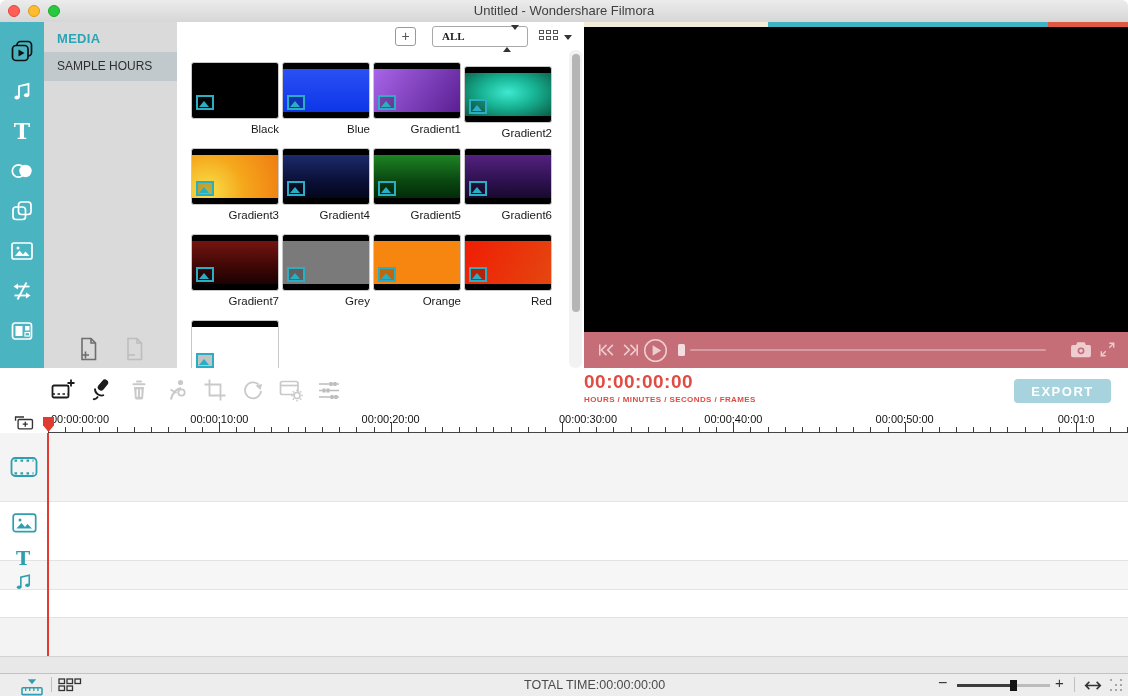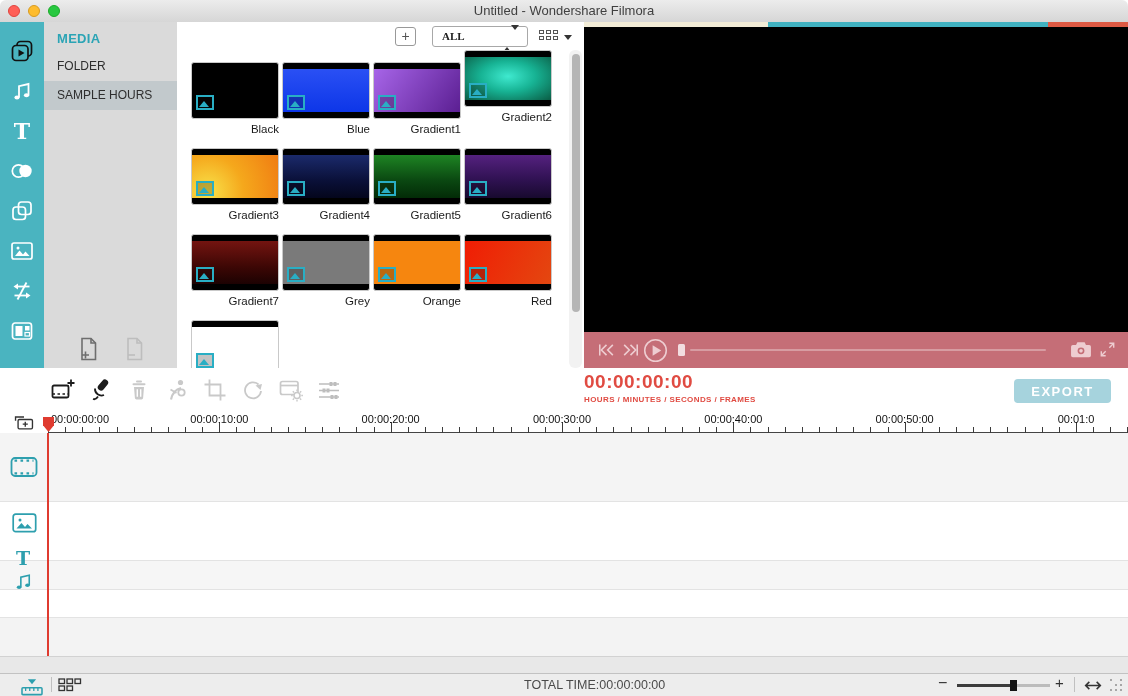--- a/index.html
+++ b/index.html
@@ -195,21 +195,20 @@
       <rect x="6.5" y="8" width="7" height="10" fill="currentColor"></rect>
       <rect x="16" y="8" width="4.5" height="4.5" fill="currentColor"></rect>
       <rect x="16" y="14.5" width="4.5" height="3.5" fill="none" stroke="currentColor" stroke-width="1.2"></rect>
     </svg>
   </div>
 </div>
 
 <div class="abs" id="nav">
   <div id="nav-header">MEDIA</div>
   <div id="nav-items">
-      <div class="nav-item">FOLDER</div>
       <div class="nav-item selected">SAMPLE HOURS</div>
     </div>
   <div id="nav-bottom">
     <svg width="24" height="26" viewBox="0 0 24 26" style="color:#6e6e6e">
       <path d="M6 2.5 h9 l4.5 4.5 v16.5 h-13.5 z" fill="none" stroke="currentColor" stroke-width="1.6"></path>
       <path d="M15 2.5 v4.5 h4.5" fill="none" stroke="currentColor" stroke-width="1.6"></path>
       <path d="M9.5 15.5 v7 M6 19 h7" stroke="currentColor" stroke-width="1.6"></path>
     </svg>
     <svg width="24" height="26" viewBox="0 0 24 26" style="color:#bdbdbd">
       <path d="M6 2.5 h9 l4.5 4.5 v16.5 h-13.5 z" fill="none" stroke="currentColor" stroke-width="1.6"></path>
@@ -254,21 +253,21 @@
         </div>
         <div class="thumb-label">Blue</div>
       </div>
       <div class="cell" style="left: 196px; top: 40px;">
         <div class="thumb">
           <div class="thumb-color" style="background: linear-gradient(125deg, rgb(167, 101, 232), rgb(91, 31, 146));"></div>
           <span class="badge"></span>
         </div>
         <div class="thumb-label">Gradient1</div>
       </div>
-      <div class="cell" style="left: 287px; top: 28px;">
+      <div class="cell" style="left: 287px; top: 44px;">
         <div class="thumb">
           <div class="thumb-color" style="background: radial-gradient(at 50% 45%, rgb(63, 233, 207) 0%, rgb(23, 179, 148) 45%, rgb(10, 92, 68) 100%);"></div>
           <span class="badge"></span>
         </div>
         <div class="thumb-label">Gradient2</div>
       </div>
       <div class="cell" style="left: 14px; top: 126px;">
         <div class="thumb">
           <div class="thumb-color" style="background: radial-gradient(circle at 18% 85%, rgb(248, 226, 74) 0%, rgb(245, 168, 28) 45%, rgb(240, 124, 18) 100%);"></div>
           <span class="badge"></span>
@@ -494,21 +493,21 @@
       <div class="tick" style="left: 1024.6px;"></div>
       <div class="tick" style="left: 1041.73px;"></div>
       <div class="tick" style="left: 1058.86px;"></div>
       <div class="tick major" style="left: 1076px;"></div>
       <div class="tick" style="left: 1093.13px;"></div>
       <div class="tick" style="left: 1110.26px;"></div>
       <div class="tick" style="left: 1127.4px;"></div>
       <div class="ruler-label" style="left: 51px;">00:00:00:00</div>
       <div class="ruler-label" style="left: 219.33px; transform: translateX(-50%);">00:00:10:00</div>
       <div class="ruler-label" style="left: 390.67px; transform: translateX(-50%);">00:00:20:00</div>
-      <div class="ruler-label" style="left: 562px; transform: translateX(-50%);">00:00:30:00</div>
+      <div class="ruler-label" style="left: 588px; transform: translateX(-50%);">00:00:30:00</div>
       <div class="ruler-label" style="left: 733.33px; transform: translateX(-50%);">00:00:40:00</div>
       <div class="ruler-label" style="left: 904.66px; transform: translateX(-50%);">00:00:50:00</div>
       <div class="ruler-label" style="left: 1076px; transform: translateX(-50%);">00:01:0</div>
     </div>
   <div id="playhead-marker"></div>
 </div>
 
 <div class="abs" id="tracks">
   <div class="trow" id="trow1"></div>
   <div class="trow" id="trow2"></div>

